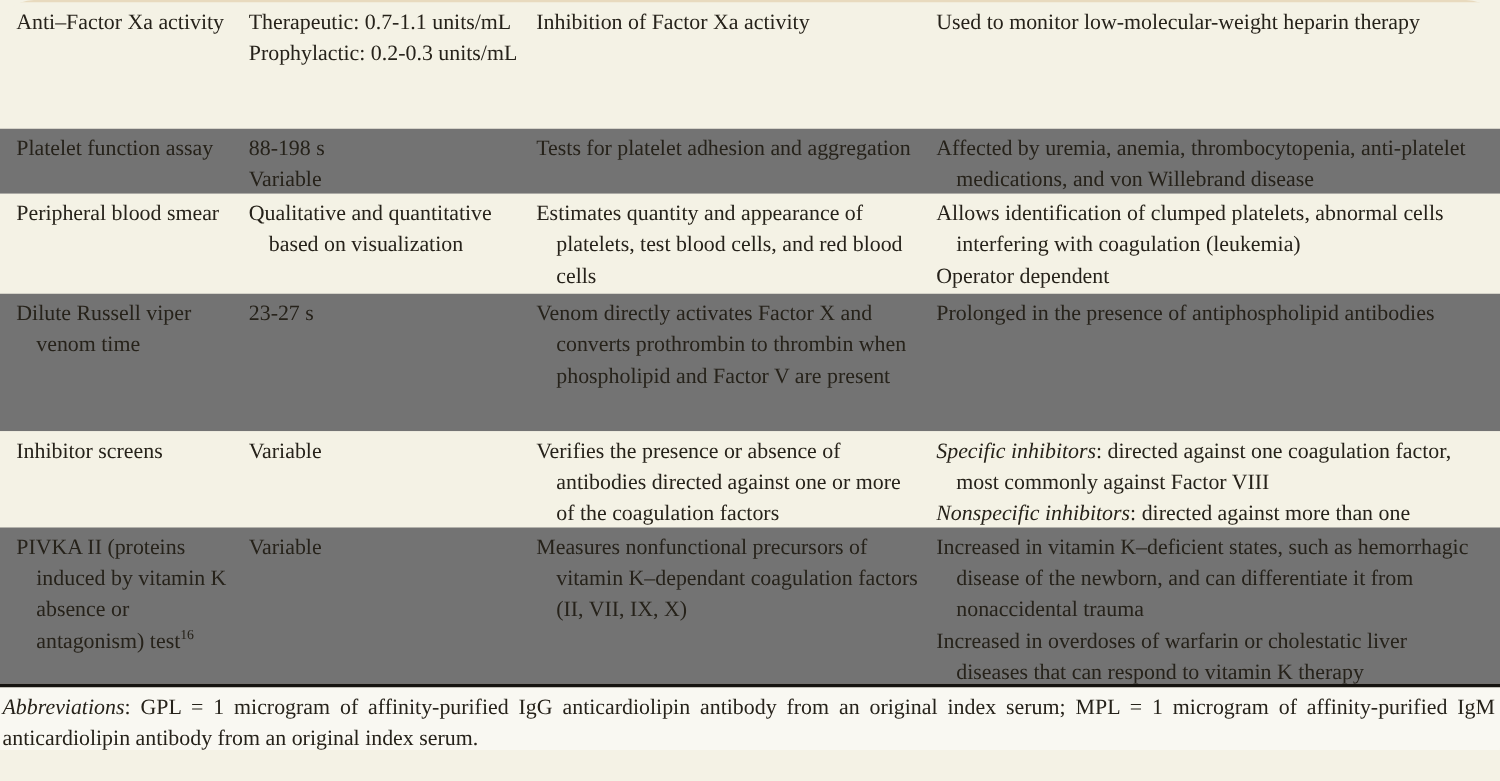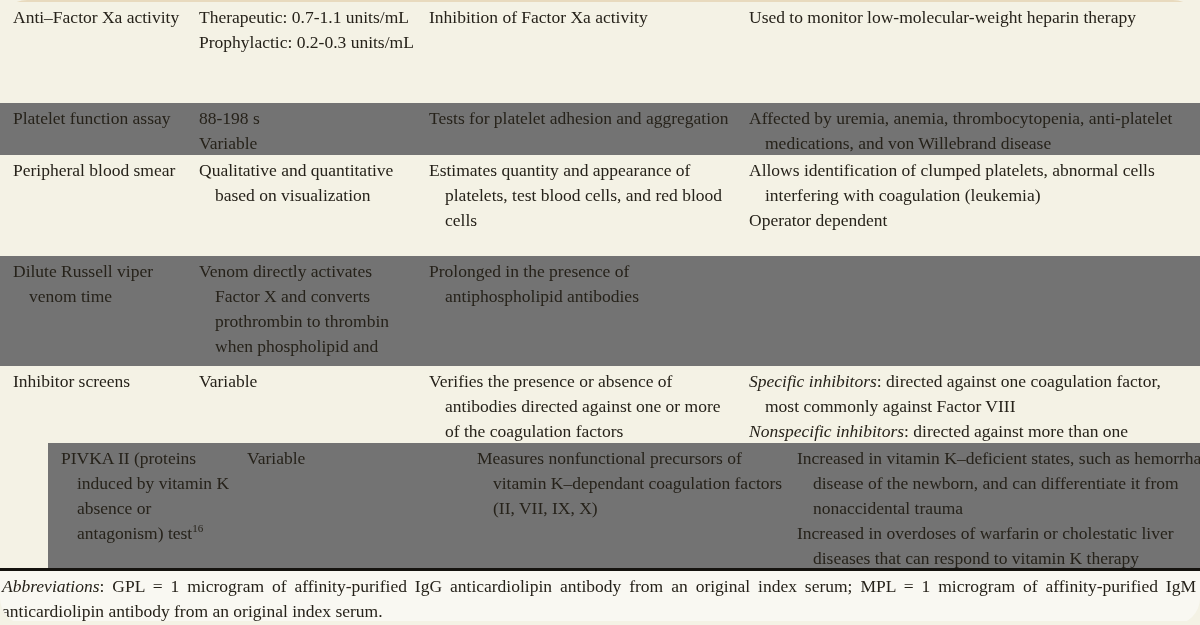--- a/index.html
+++ b/index.html
@@ -14,24 +14,24 @@
   .trow {
     display:grid;
     grid-template-columns:186px 230px 320px 438px;
     padding:3px 0 0 13px;
     overflow:hidden;
   }
   .cream { background:#f4f2e5; }
   .tan   { background:#737373; }
   .r1 { height:101px; }
   .r2 { height:52px; }
-  .r3 { height:101px; }
+  .r3 { height:80px; }
   .r4 { height:110px; }
   .r5 { height:77px; }
-  .r6 { height:125px;margin-left:48px; }
+  .r6 { height:125px; }
   .cell { padding-right:10px; overflow:hidden; }
   .cell.c4 { padding-right:2px; }
   p.hang {
     font-size:17.5px;
     line-height:25px;
     text-indent:-16px;
     padding-left:16px;
   }
   sup { font-size:11px; line-height:0; vertical-align:super; }
   .rule { height:3px; background:#15130f; }
@@ -98,20 +98,23 @@
     <div class="cell c4">
       <p class="hang">Allows identification of clumped platelets, abnormal cells interfering with coagulation (leukemia)</p>
       <p class="hang">Operator dependent</p>
     </div>
   </div>
 
   <div class="trow tan r4">
     <div class="cell c1">
       <p class="hang">Dilute Russell viper venom time</p>
     </div>
+    <div class="cell c2">
+      <p class="hang">23-27 s</p>
+    </div>
     <div class="cell c3">
       <p class="hang">Venom directly activates Factor X and converts prothrombin to thrombin when phospholipid and Factor V are present</p>
     </div>
     <div class="cell c4">
       <p class="hang">Prolonged in the presence of antiphospholipid antibodies</p>
     </div>
   </div>
 
   <div class="trow cream r5">
     <div class="cell c1">

